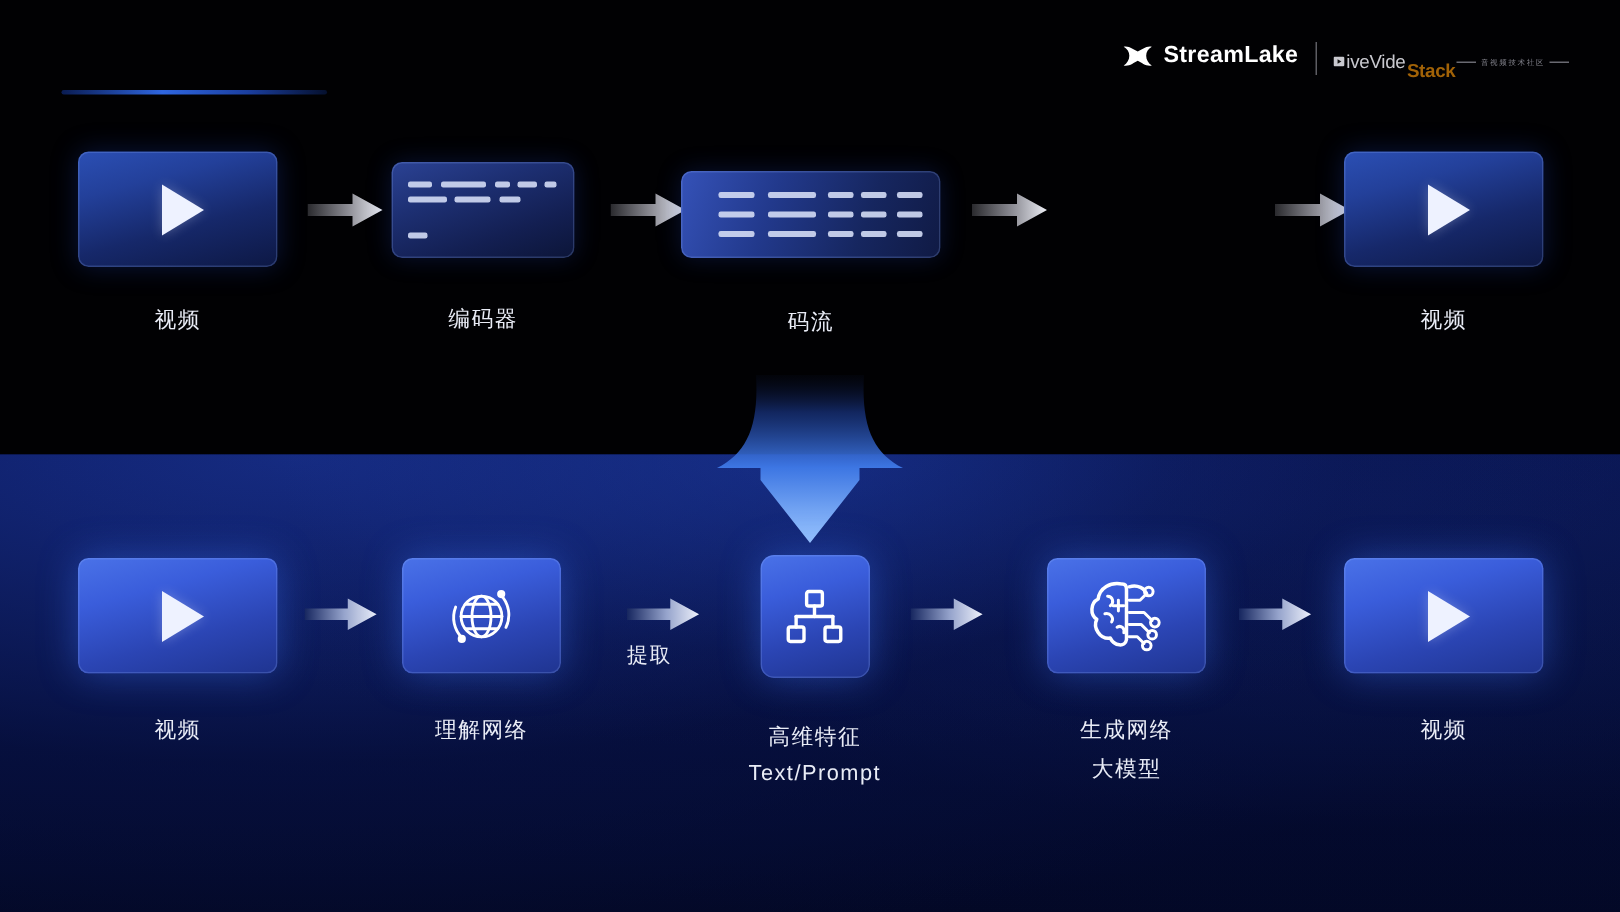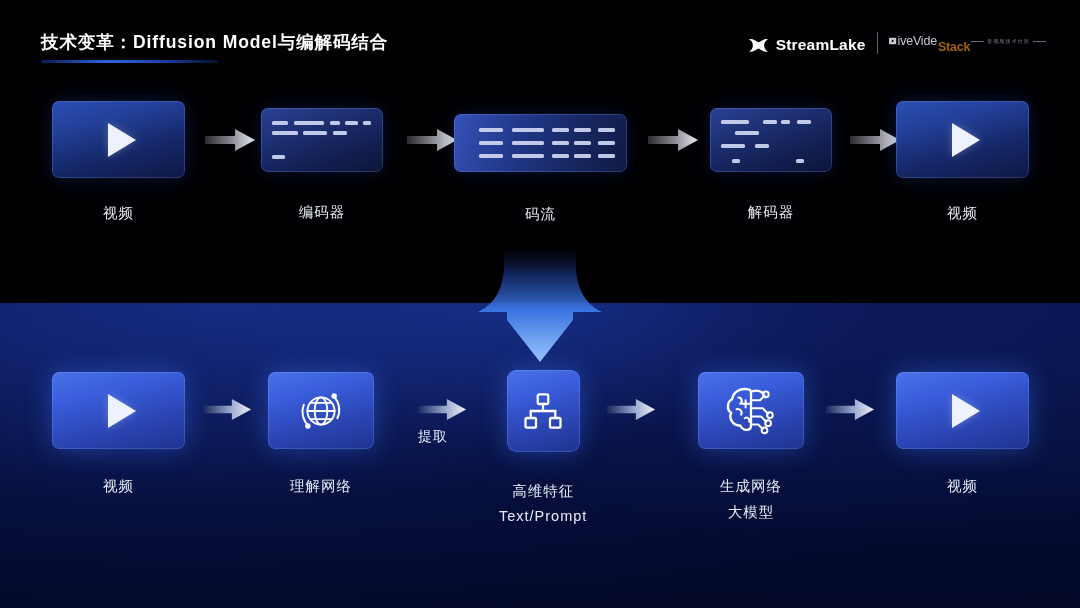--- a/index.html
+++ b/index.html
@@ -30,21 +30,21 @@
   .title {
     position:absolute; left:41px; top:30px;
     color:#fff; font-size:17.5px; font-weight:bold; letter-spacing:.9px; white-space:nowrap;
   }
   .title-underline {
     position:absolute; left:41px; top:60px; width:177px; height:3px;
     background:linear-gradient(90deg,#0a1c52 0%,#2f66e0 38%,#1b3fa0 70%,#05102e 100%);
     border-radius:2px;
   }
 
-  .logos { position:absolute; right:34px; top:28px; display:flex; align-items:flex-end; gap:11px; }
+  .logos { position:absolute; right:34px; top:28px; display:flex; align-items:flex-start; gap:11px; }
   .logo-streamlake { display:flex; align-items:center; gap:7px; }
   .sl-mark { width:21px; height:15px; }
   .sl-text { color:#fff; font-size:15.5px; font-weight:bold; letter-spacing:.2px; }
   .logo-divider { width:1px; height:22px; background:#5d5d63; }
   .logo-lvs { display:flex; flex-direction:row; align-items:center; gap:1px; }
   .lvs-row { display:flex; align-items:center; gap:1px; }
   .lvs-play { width:8px; height:8px; }
   .lvs-light { color:#c9c9cf; font-size:12.5px; letter-spacing:-.2px; }
   .lvs-bold { color:#a16207; font-size:12.5px; font-weight:bold; letter-spacing:-.2px;margin-top:12px; }
   .lvs-sub { display:flex; align-items:center; gap:3px; }
@@ -115,21 +115,20 @@
 </style>
 </head>
 <body>
 
 <div class="slide">
 
   <div class="bg-top"></div>
   <div class="bg-bottom"></div>
 
   <div class="header">
-    <div class="title">技术变革：Diffusion Model与编解码结合</div>
     <div class="title-underline"></div>
 
     <div class="logos">
       <div class="logo-streamlake">
         <svg class="sl-mark" viewBox="0 0 22 16">
           <path d="M1 1.2 C5 0.4 8 3.3 11 4.6 C14 3.3 17 0.4 21 1.2 C18.5 2.6 17 5 17 7.6 C17 10.4 18.6 13 21 14.6 C17 15.5 14 12.6 11 11.2 C8 12.6 5 15.5 1 14.6 C3.4 13 5 10.4 5 7.6 C5 5 3.5 2.6 1 1.2 Z" fill="#ffffff"></path>
         </svg>
         <span class="sl-text">StreamLake</span>
       </div>
 
@@ -212,36 +211,20 @@
         <div class="dash" style="left:144px; top:40px; width:17px;"></div>
       </div>
     </div>
     <div class="caption" style="margin-top:33px;">码流</div>
   </div>
 
   <svg class="arrow" style="left:648px; top:126px;" width="52" height="28" viewBox="0 0 52 28">
     <path d="M0 10 L30 10 L30 3 L50 14 L30 25 L30 18 L0 18 Z" fill="url(#ag1)"></path>
   </svg>
 
-  <div class="node" style="left:710px; top:108px;">
-    <div class="box box-panel-dark">
-      <div class="dashes">
-        <div class="dash" style="left:11px;  top:12px; width:28px;"></div>
-        <div class="dash" style="left:53px;  top:12px; width:14px;"></div>
-        <div class="dash" style="left:71px;  top:12px; width:9px;"></div>
-        <div class="dash" style="left:87px;  top:12px; width:14px;"></div>
-        <div class="dash" style="left:25px;  top:23px; width:24px;"></div>
-        <div class="dash" style="left:11px;  top:36px; width:24px;"></div>
-        <div class="dash" style="left:45px;  top:36px; width:14px;"></div>
-        <div class="dash" style="left:22px;  top:51px; width:8px;"></div>
-        <div class="dash" style="left:86px;  top:51px; width:8px;"></div>
-      </div>
-    </div>
-    <div class="caption" style="margin-top:31px;">解码器</div>
-  </div>
 
   <svg class="arrow" style="left:850px; top:126px;" width="52" height="28" viewBox="0 0 52 28">
     <path d="M0 10 L30 10 L30 3 L50 14 L30 25 L30 18 L0 18 Z" fill="url(#ag1)"></path>
   </svg>
 
   <div class="node" style="left:896px; top:101px;">
     <div class="box box-video-dark">
       <div class="play-tri"></div>
     </div>
     <div class="caption" style="margin-top:26px;">视频</div>

